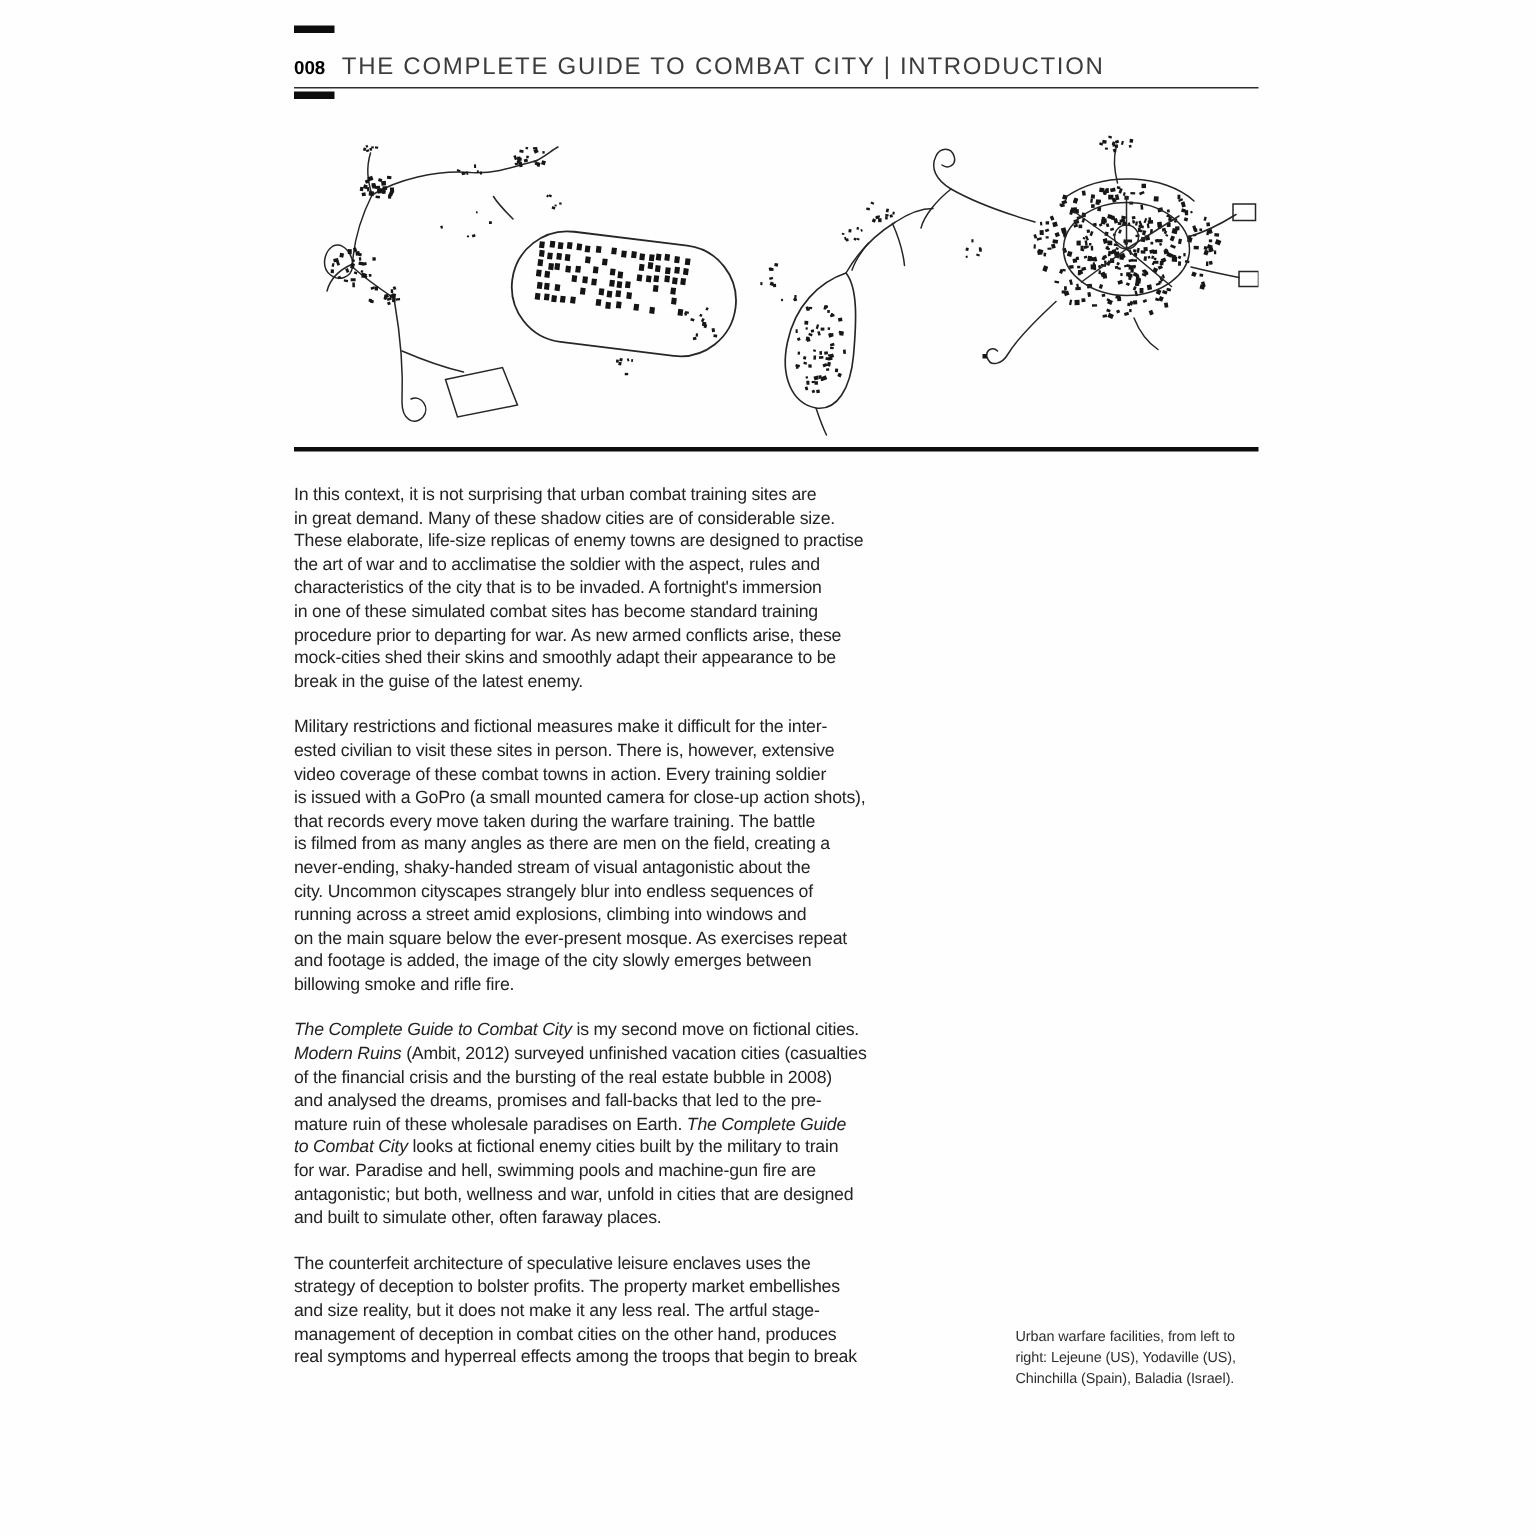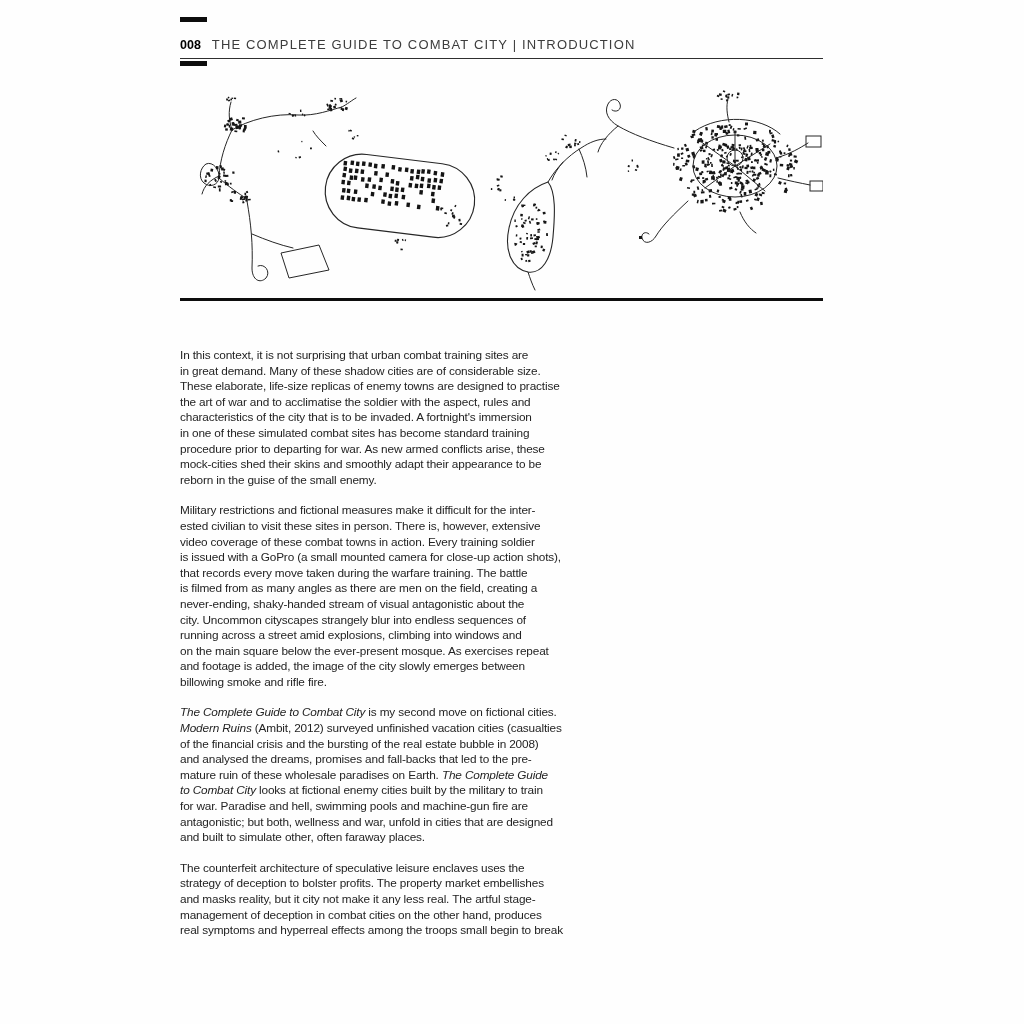--- a/index.html
+++ b/index.html
@@ -1,34 +1,34 @@
 <!DOCTYPE html>
 <html><head>
 <meta charset="utf-8">
 <style>
   html,body{margin:0;padding:0;background:#ffffff;}
   .page{position:relative;width:1024px;height:1024px;background:#fefefe;overflow:hidden;
         font-family:"Liberation Sans",sans-serif;color:#1e1e1e;}
-  .content{position:absolute;left:180px;top:17px;width:643px;}
+  .content{position:absolute;left:196px;top:17px;width:643px;}
 
   
   .bar-top{width:27px;height:5px;background:#0d0d0d;margin-bottom:16px;}
   .header-row{display:flex;align-items:baseline;gap:11px;line-height:14px;
               padding-bottom:6px;border-bottom:1px solid #2e2e2e;}
   .page-num{font-size:12.5px;font-weight:700;color:#000;}
-  .header-title{font-size:13px;letter-spacing:1.15px;color:#3c3c3c;text-align:center;}
+  .header-title{font-size:16px;letter-spacing:1.15px;color:#3c3c3c;text-align:center;}
   .bar-bottom{width:27px;height:5px;background:#0d0d0d;margin-top:2px;}
 
   
   .figure{margin-top:20px;}
   .maps{display:block;}
   .figure-rule{height:3px;background:#0d0d0d;margin-top:2px;}
 
   
-  .columns{display:flex;margin-top:47px;align-items:flex-end;}
+  .columns{display:flex;margin-top:21px;align-items:flex-end;}
   .body-col{width:452px;font-size:11.8px;line-height:15.6px;letter-spacing:-0.15px;color:#232323;}
   .para{margin:0 0 15px 0;}
   .tline{white-space:nowrap;}
   .it{font-style:italic;}
   .caption-col{margin-left:auto;width:162px;font-size:9.6px;line-height:14.4px;
                letter-spacing:-0.05px;color:#2e2e2e;padding-top:3px;}
 </style>
 </head>
 <body>
 
@@ -710,21 +710,21 @@
       <div class="body-col">
           <div class="para">
             <div class="tline"><span>In this context, it is not surprising that urban combat training sites are</span></div>
             <div class="tline"><span>in great demand. Many of these shadow cities are of considerable size.</span></div>
             <div class="tline"><span>These elaborate, life-size replicas of enemy towns are designed to practise</span></div>
             <div class="tline"><span>the art of war and to acclimatise the soldier with the aspect, rules and</span></div>
             <div class="tline"><span>characteristics of the city that is to be invaded. A fortnight's immersion</span></div>
             <div class="tline"><span>in one of these simulated combat sites has become standard training</span></div>
             <div class="tline"><span>procedure prior to departing for war. As new armed conflicts arise, these</span></div>
             <div class="tline"><span>mock-cities shed their skins and smoothly adapt their appearance to be</span></div>
-            <div class="tline"><span>reborn in the guise of the small enemy.</span></div>
+            <div class="tline"><span>break in the guise of the latest enemy.</span></div>
           </div>
           <div class="para">
             <div class="tline"><span>Military restrictions and fictional measures make it difficult for the inter-</span></div>
             <div class="tline"><span>ested civilian to visit these sites in person. There is, however, extensive</span></div>
             <div class="tline"><span>video coverage of these combat towns in action. Every training soldier</span></div>
             <div class="tline"><span>is issued with a GoPro (a small mounted camera for close-up action shots),</span></div>
             <div class="tline"><span>that records every move taken during the warfare training. The battle</span></div>
             <div class="tline"><span>is filmed from as many angles as there are men on the field, creating a</span></div>
             <div class="tline"><span>never-ending, shaky-handed stream of visual antagonistic about the</span></div>
             <div class="tline"><span>city. Uncommon cityscapes strangely blur into endless sequences of</span></div>
@@ -740,21 +740,26 @@
             <div class="tline"><span>and analysed the dreams, promises and fall-backs that led to the pre-</span></div>
             <div class="tline"><span>mature ruin of these wholesale paradises on Earth. </span><span class="it">The Complete Guide</span></div>
             <div class="tline"><span class="it">to Combat City</span><span> looks at fictional enemy cities built by the military to train</span></div>
             <div class="tline"><span>for war. Paradise and hell, swimming pools and machine-gun fire are</span></div>
             <div class="tline"><span>antagonistic; but both, wellness and war, unfold in cities that are designed</span></div>
             <div class="tline"><span>and built to simulate other, often faraway places.</span></div>
           </div>
           <div class="para">
             <div class="tline"><span>The counterfeit architecture of speculative leisure enclaves uses the</span></div>
             <div class="tline"><span>strategy of deception to bolster profits. The property market embellishes</span></div>
-            <div class="tline"><span>and masks reality, but it city not make it any less real. The artful stage-</span></div>
+            <div class="tline"><span>and size reality, but it does not make it any less real. The artful stage-</span></div>
             <div class="tline"><span>management of deception in combat cities on the other hand, produces</span></div>
-            <div class="tline"><span>real symptoms and hyperreal effects among the troops small begin to break</span></div>
+            <div class="tline"><span>real symptoms and hyperreal effects among the troops that begin to break</span></div>
           </div>
         </div>
+      <div class="caption-col">
+          <div class="tline"><span>Urban warfare facilities, from left to</span></div>
+          <div class="tline"><span>right: Lejeune (US), Yodaville (US),</span></div>
+          <div class="tline"><span>Chinchilla (Spain), Baladia (Israel).</span></div>
+        </div>
     </div>
 
   </div>
 </div>
 
 </body></html>

